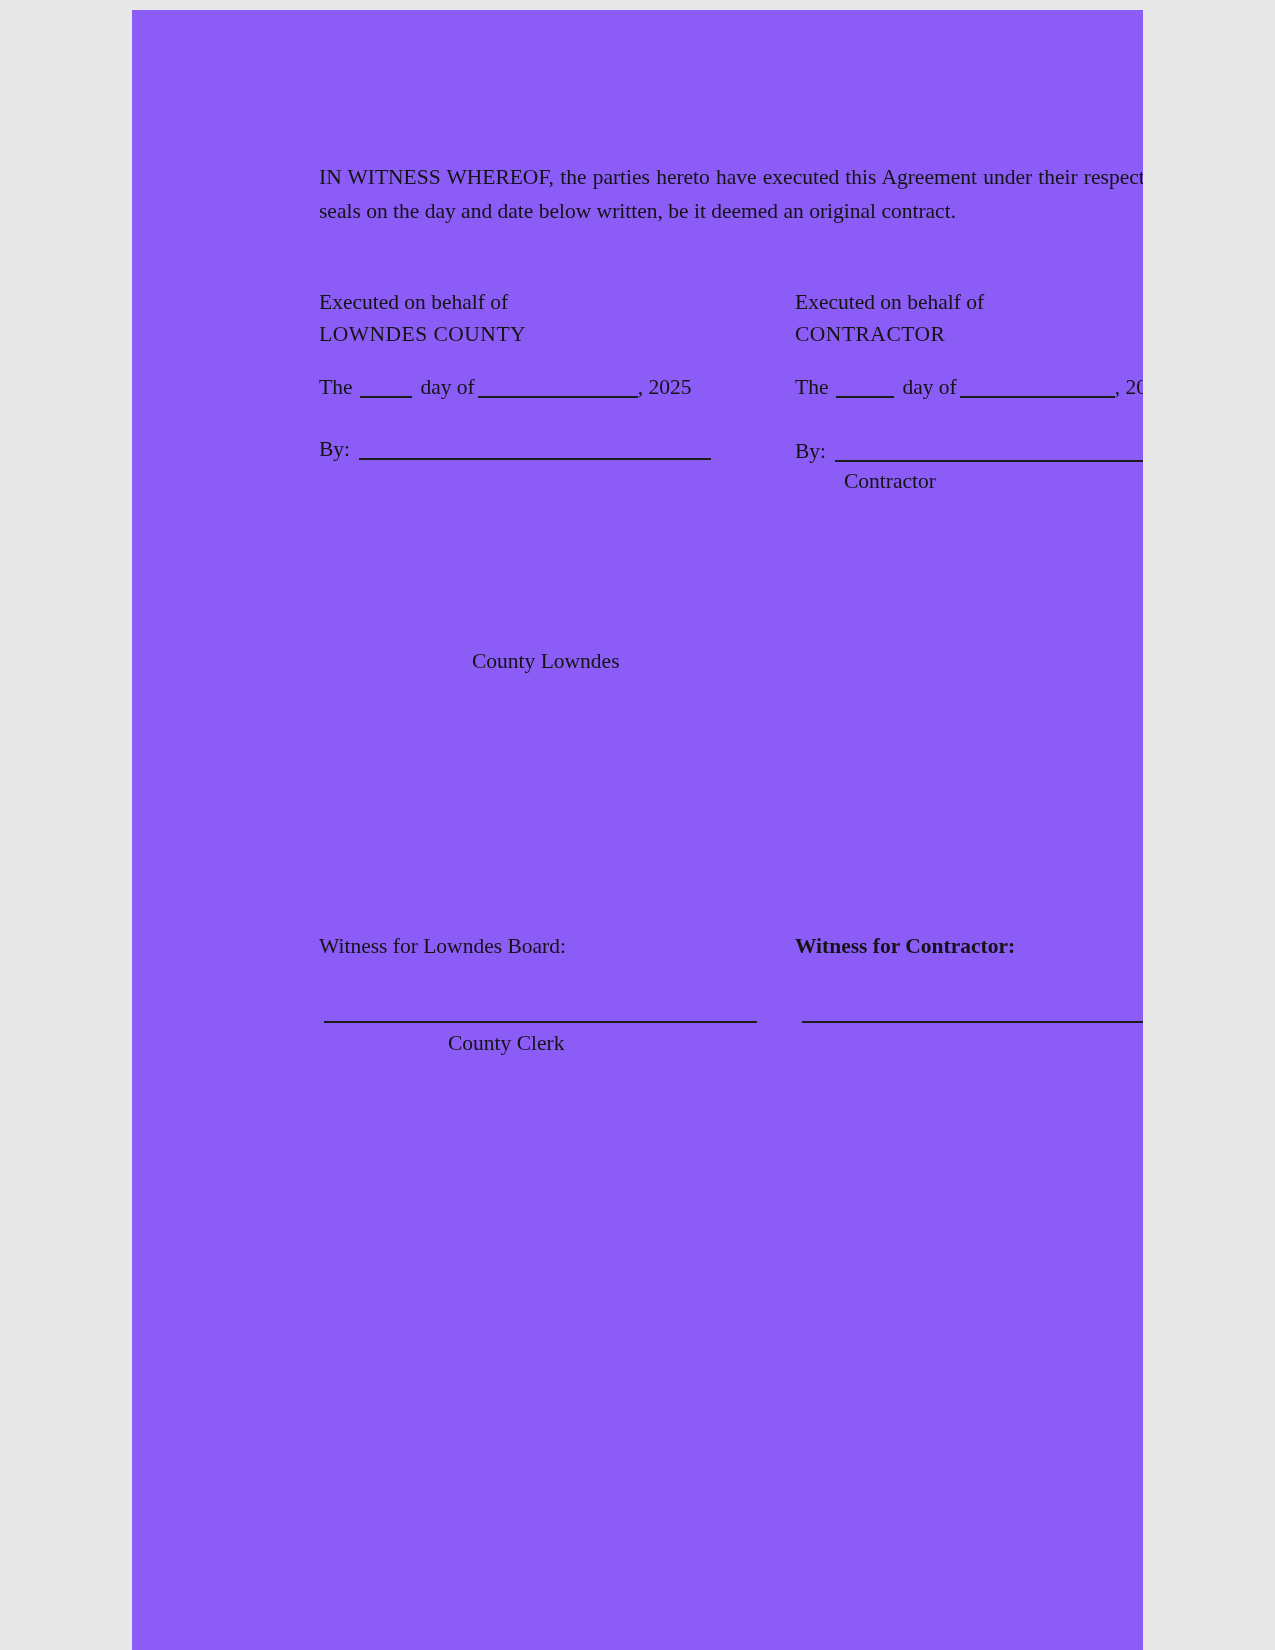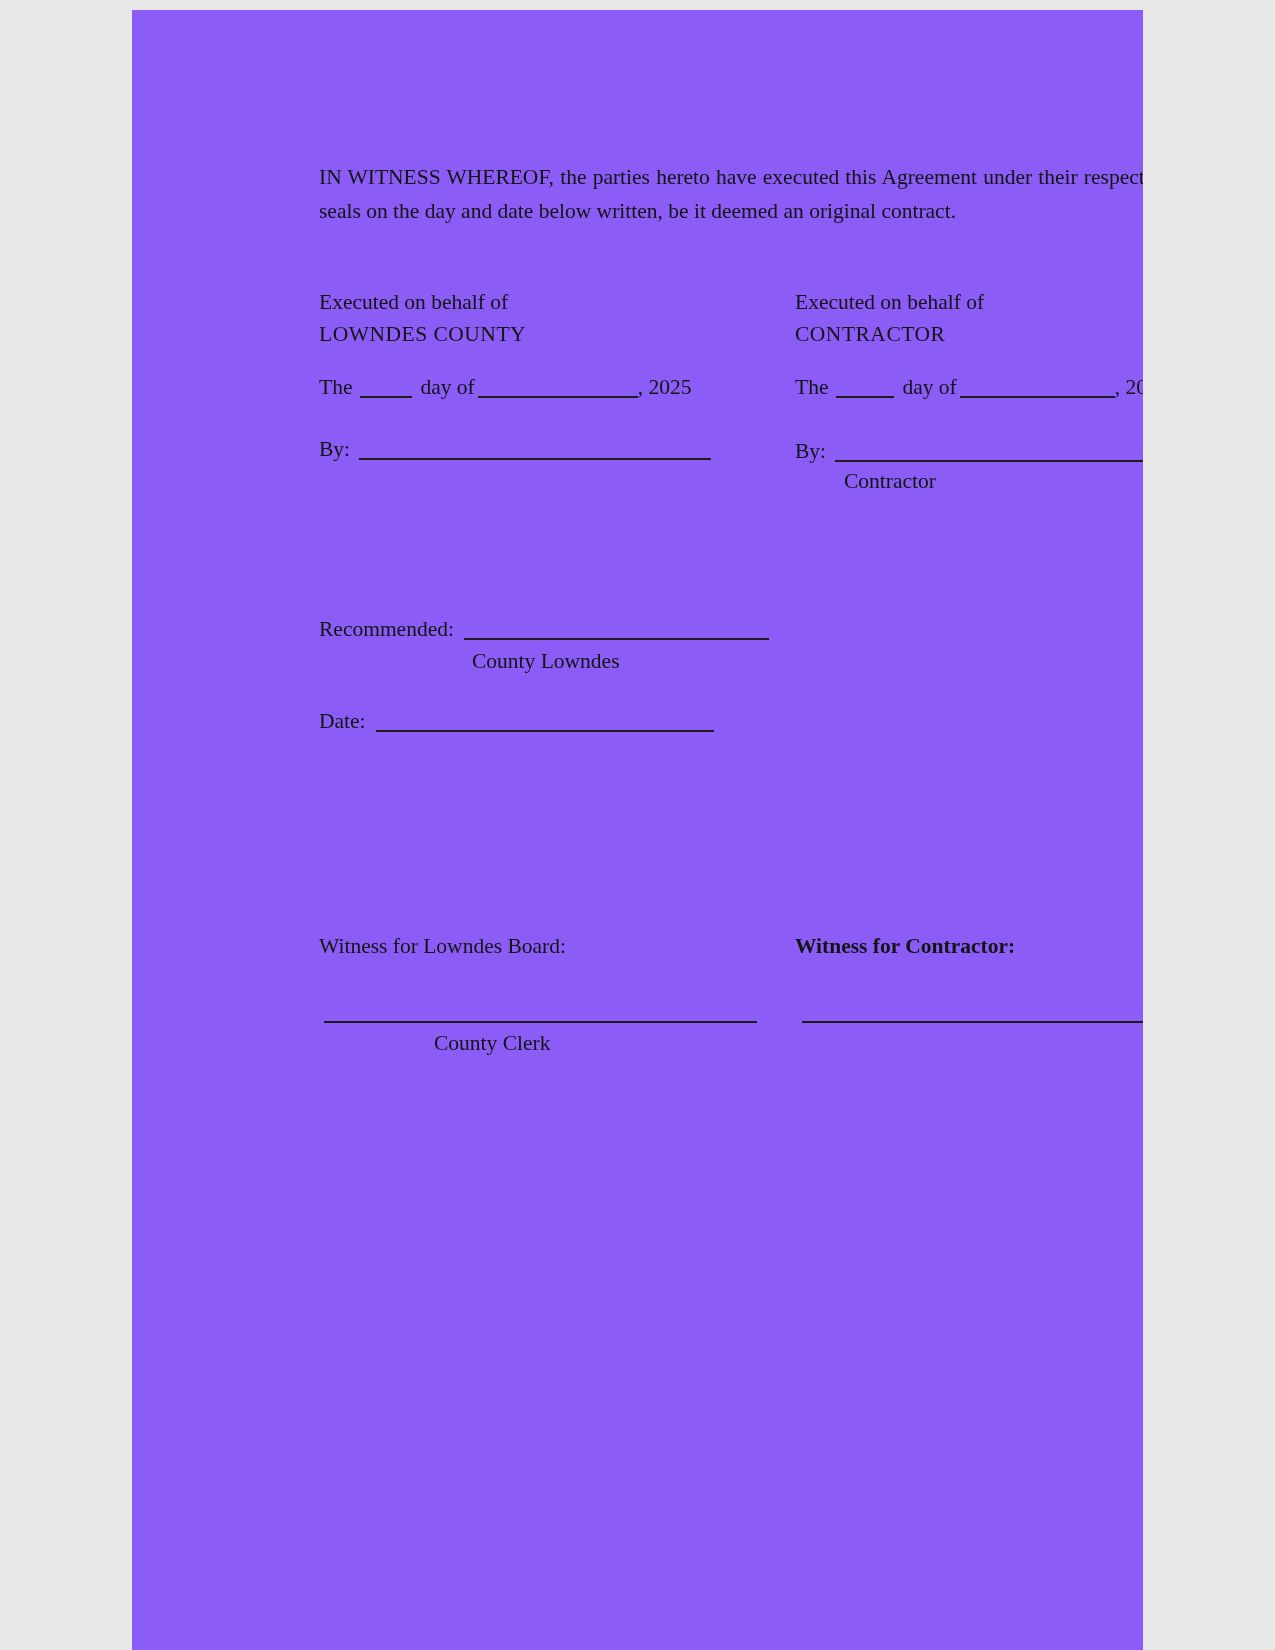--- a/index.html
+++ b/index.html
@@ -69,26 +69,24 @@
 
   <div class="abs dateline" style="left:187px; top:365px;"><span>The</span><span class="blank w52"></span><span>day of</span><span class="blank w160"></span><span>, 2025</span></div>
 
   <div class="abs dateline" style="left:663px; top:365px;"><span>The</span><span class="blank w58"></span><span>day of</span><span class="blank w155"></span><span>, 2025</span></div>
 
   <div class="abs byline" style="left:187px; top:427px;"><span>By:</span><span class="blank w352"></span></div>
 
   <div class="abs byline" style="left:663px; top:429px;"><span>By:</span><span class="blank w322"></span></div>
   <div class="abs" style="left:712px; top:459px;">Contractor</div>
 
-  <div class="abs labline" style="left:187px; top:607px;"><span>Recommended:</span><span class="blank w305"></span></div>
   <div class="abs" style="left:340px; top:639px;">County Lowndes</div>
 
-  <div class="abs labline" style="left:187px; top:699px;"><span>Date:</span><span class="blank w338"></span></div>
 
   <div class="abs" style="left:187px; top:924px;">Witness for Lowndes Board:</div>
   <div class="abs" style="left:663px; top:924px;font-weight:bold;">Witness for Contractor:</div>
 
   <div class="sigline" style="left:192px; top:1011px; width:433px;"></div>
   <div class="sigline" style="left:670px; top:1011px; width:425px;"></div>
 
-  <div class="abs" style="left:302px; top:1021px;">County Clerk</div>
+  <div class="abs" style="left:316px; top:1021px;">County Clerk</div>
 
 </div>
 
 </body></html>

